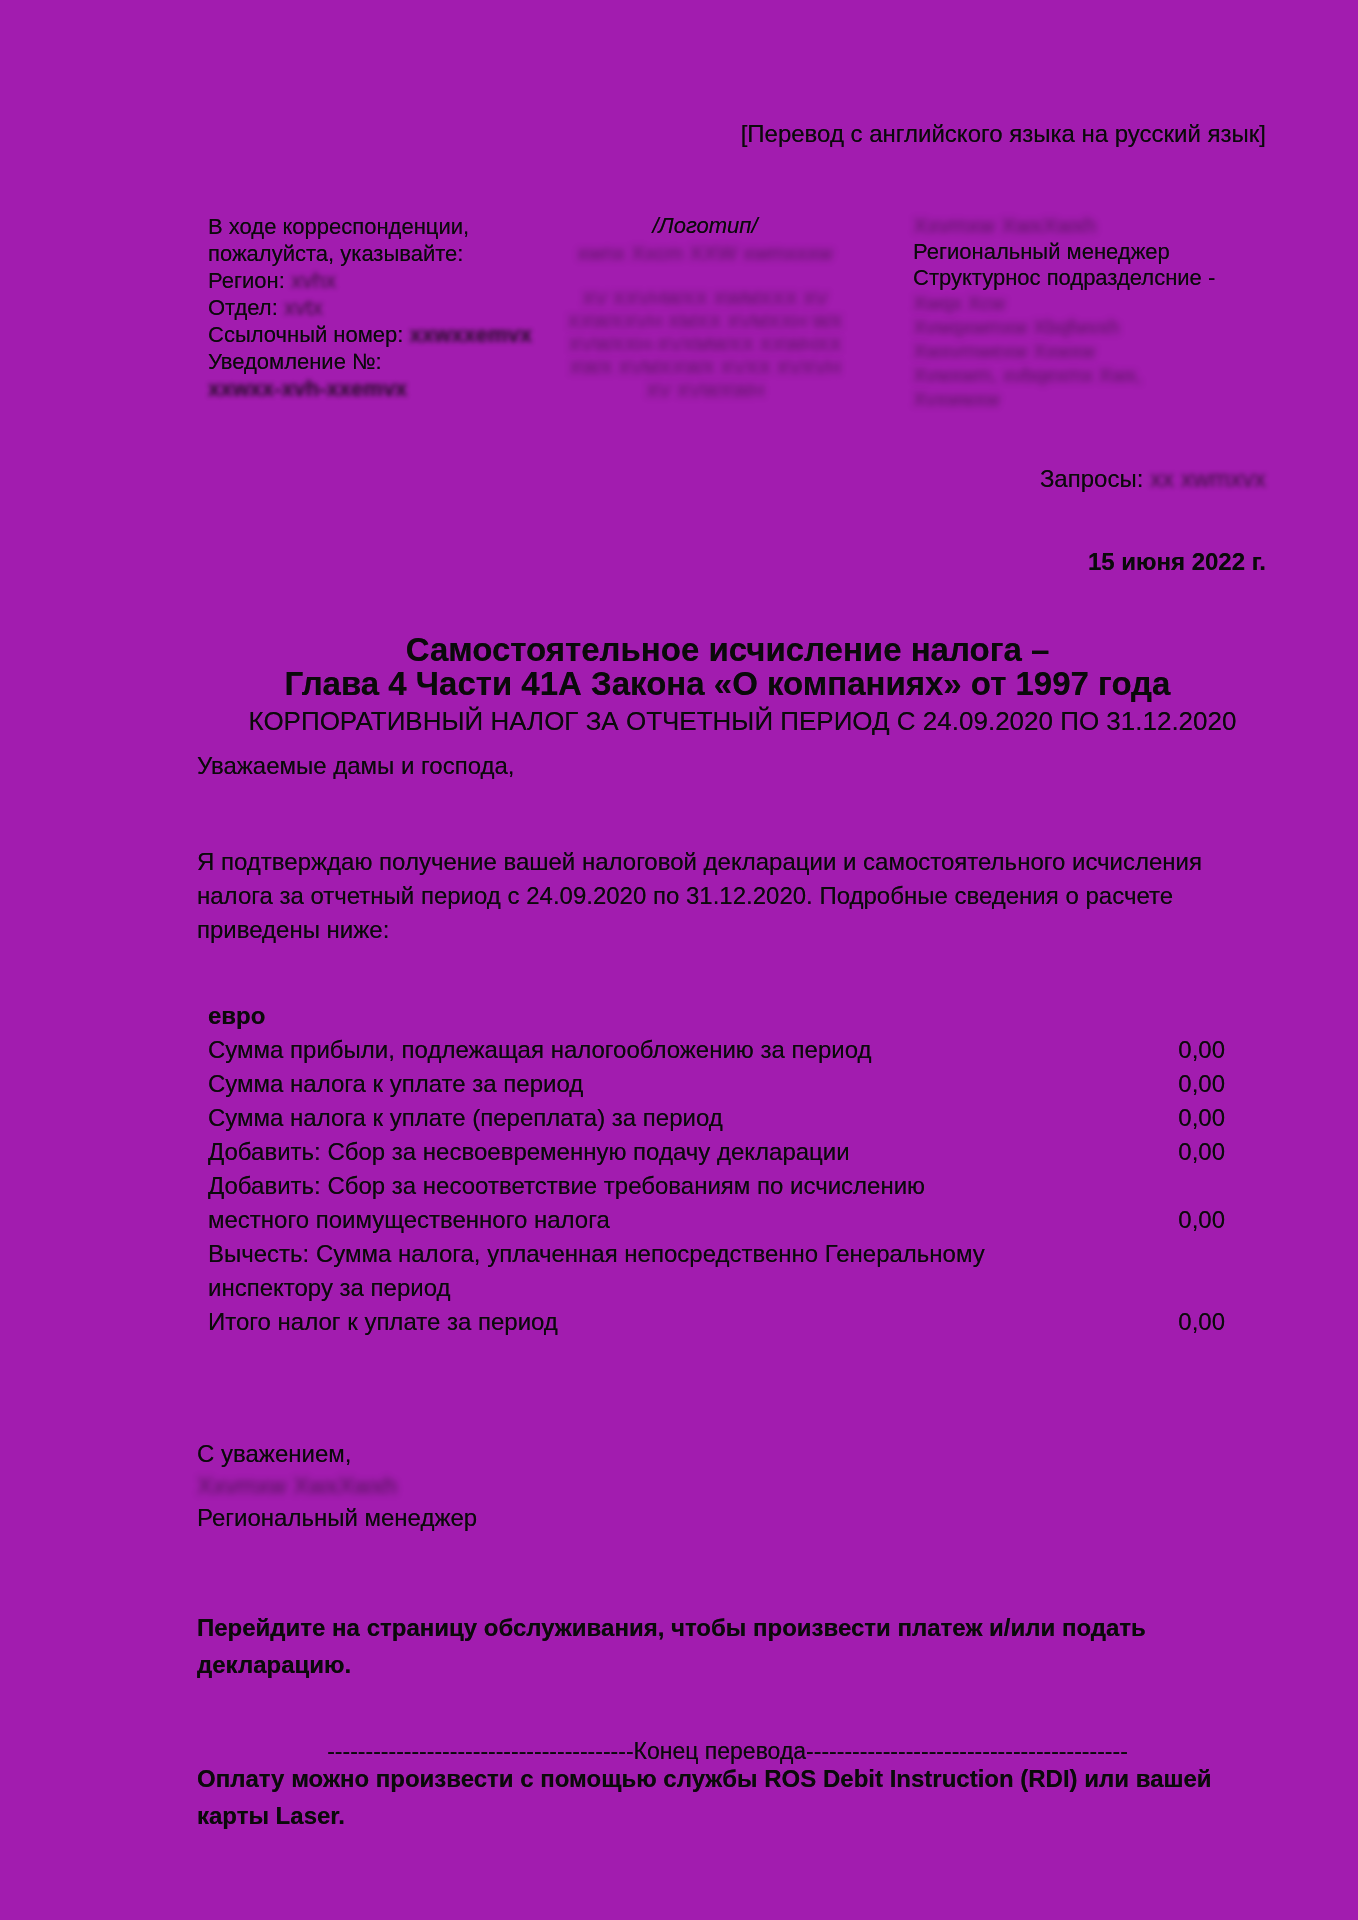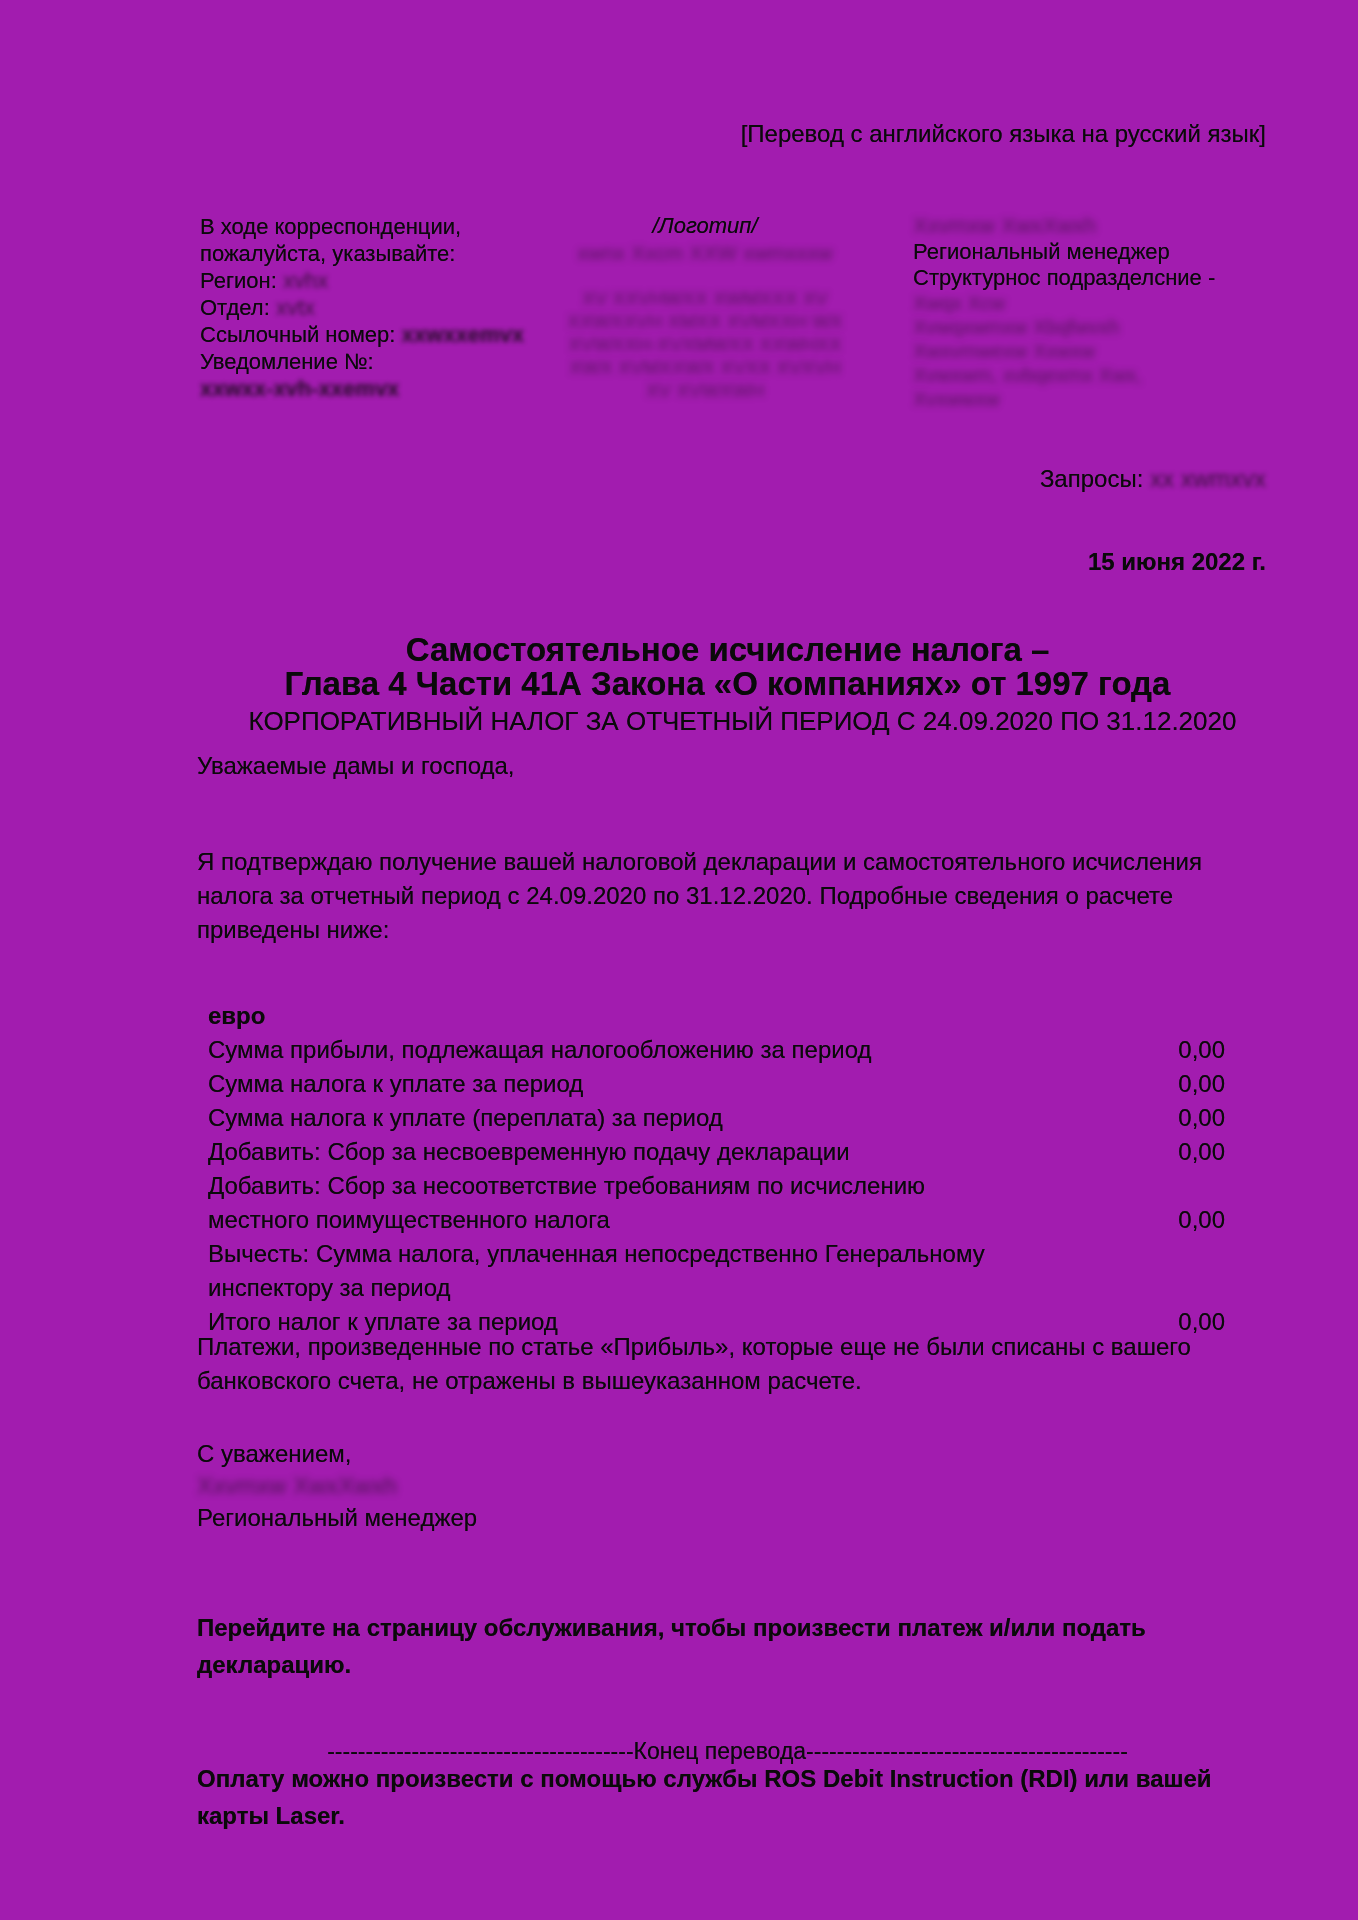--- a/index.html
+++ b/index.html
@@ -16,21 +16,21 @@
   .center { text-align:center; }
   
   .soft { text-shadow:0 0 0.6px rgba(0,0,0,0.55); }
   
   .blur1 { filter:blur(2.6px); opacity:.62; }
   .blur2 { filter:blur(3.6px); opacity:.5; }
   .blurdark { filter:blur(2.9px); opacity:.78; font-weight:bold; }
   .nosel { user-select:none; }
 
   .trans-note { top:120px; right:92px; font-size:24px; }
-  .hdr-left { top:213px; left:200px; font-size:22px; line-height:27px; width:330px; }
+  .hdr-left { top:213px; left:208px; font-size:22px; line-height:27px; width:330px; }
   .hdr-center { top:213px; left:470px; width:470px; text-align:center; font-size:21px; line-height:25px; }
   .hdr-center .logo { font-size:22px; margin-bottom:2px; }
   .hdr-center .addr { margin-top:22px; font-size:19px; line-height:23px; }
   .hdr-right { top:213px; left:913px; width:370px; font-size:22px; line-height:26px; }
   .hdr-right .det { font-size:20px; line-height:24px; }
   .enquiries { top:465px; right:92px; font-size:24px; }
   .date-line { top:515px; right:92px; font-size:24px; }
   .title-block { top:600px; left:205px; width:1045px; font-size:33px; line-height:34px; }
   .subtitle { top:706px; left:220px; width:1045px; font-size:26px; }
   .salutation { top:752px; left:197px; }
@@ -146,22 +146,20 @@
         <td class="val"></td>
       </tr>
       <tr>
         <td class="lab">Итого налог к уплате за период</td>
         <td class="val">0,00</td>
       </tr>
     </tbody>
       </table>
   </div>
 
-  <div class="abs para2 lines soft">Платежи, произведенные по статье «Прибыль», которые еще не были списаны с вашего
-банковского счета, не отражены в вышеуказанном расчете.</div>
 
   <div class="abs closing soft">
     <div>С уважением,</div>
     <div class="blur2 nosel">Xxvmxw  XwxXwxh</div>
     <div>Региональный менеджер</div>
   </div>
 
   <div class="abs bold-para1 lines b soft">Перейдите на страницу обслуживания, чтобы произвести платеж и/или подать
 декларацию.</div>
   <div class="abs bold-para2 lines b soft">Оплату можно произвести с помощью службы ROS Debit Instruction (RDI) или вашей

